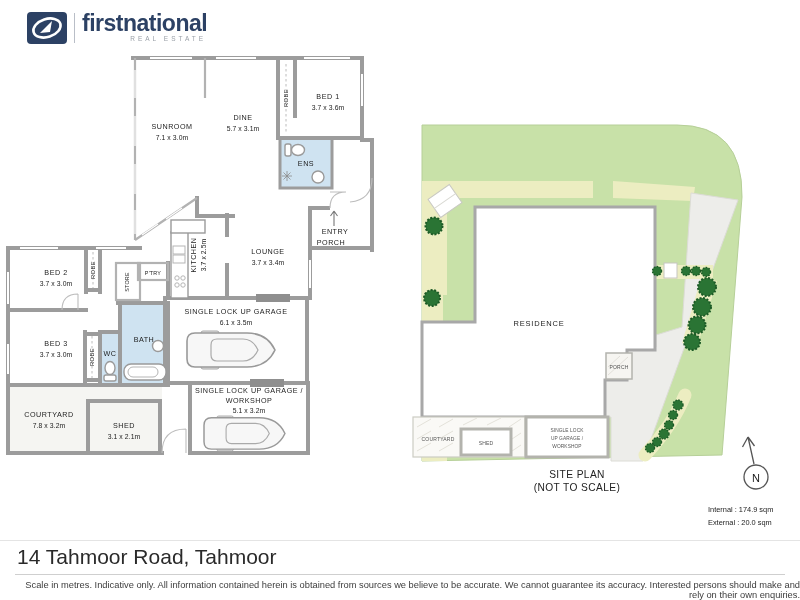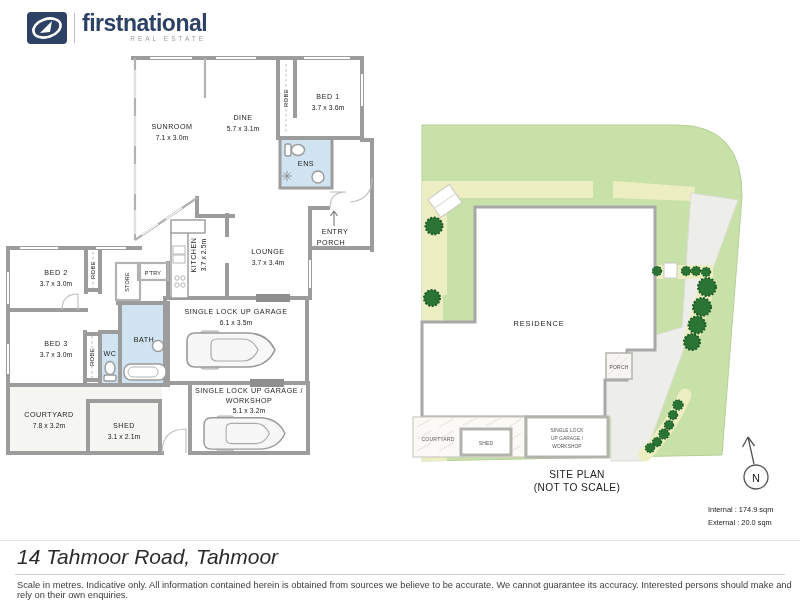--- a/index.html
+++ b/index.html
@@ -27,23 +27,23 @@
   .fix2{fill:none;stroke:#b5b5b5;stroke-width:1;}
   .wet{fill:#cfe3f1;}
   .tree{fill:#2a7434;stroke:#1c5a26;stroke-width:2;stroke-dasharray:2,1.6;}
   .bush{fill:#2a7434;stroke:#1c5a26;stroke-width:1.4;stroke-dasharray:1.6,1.3;}
   .sp-label{font-size:5px;fill:#555;letter-spacing:.2px;}
   .sp-label2{font-size:4.8px;fill:#555;letter-spacing:.1px;}
   .cap{font-size:10.2px;letter-spacing:.4px;fill:#222;}
   .area-txt{font-size:7.4px;fill:#222;}
   
   .footer{left:0;top:540px;width:800px;border-top:1px solid #e4e4e4;}
-  .address{margin:4px 0 0 17px;font-size:21px;color:#2a2a2a;font-style:italic;}
+  .address{margin:4px 0 0 17px;font-size:21px;color:#2a2a2a;}
   .footer-rule{height:1px;background:#cfcfcf;margin:5px 15px 0 15px;}
-  .disclaimer{margin:5px 0 0 17px;font-size:9.3px;color:#3d3d3d;}
+  .disclaimer{margin:5px 0 0 17px;font-size:9.3px;color:#3d3d3d;text-align:right;}
 </style>
 </head>
 <body>
 
 <div class="abs logo-wrap">
   <svg width="40" height="32" viewBox="0 0 40 32">
     <rect x="0" y="0" width="40" height="32" rx="4" fill="#2c4164"></rect>
     <ellipse cx="20" cy="16" rx="14" ry="9" fill="none" stroke="#ffffff" stroke-width="2.6" transform="rotate(-18 20 16)"></ellipse>
     <polygon points="13,21 25,9 23,20" fill="#ffffff"></polygon>
   </svg>

